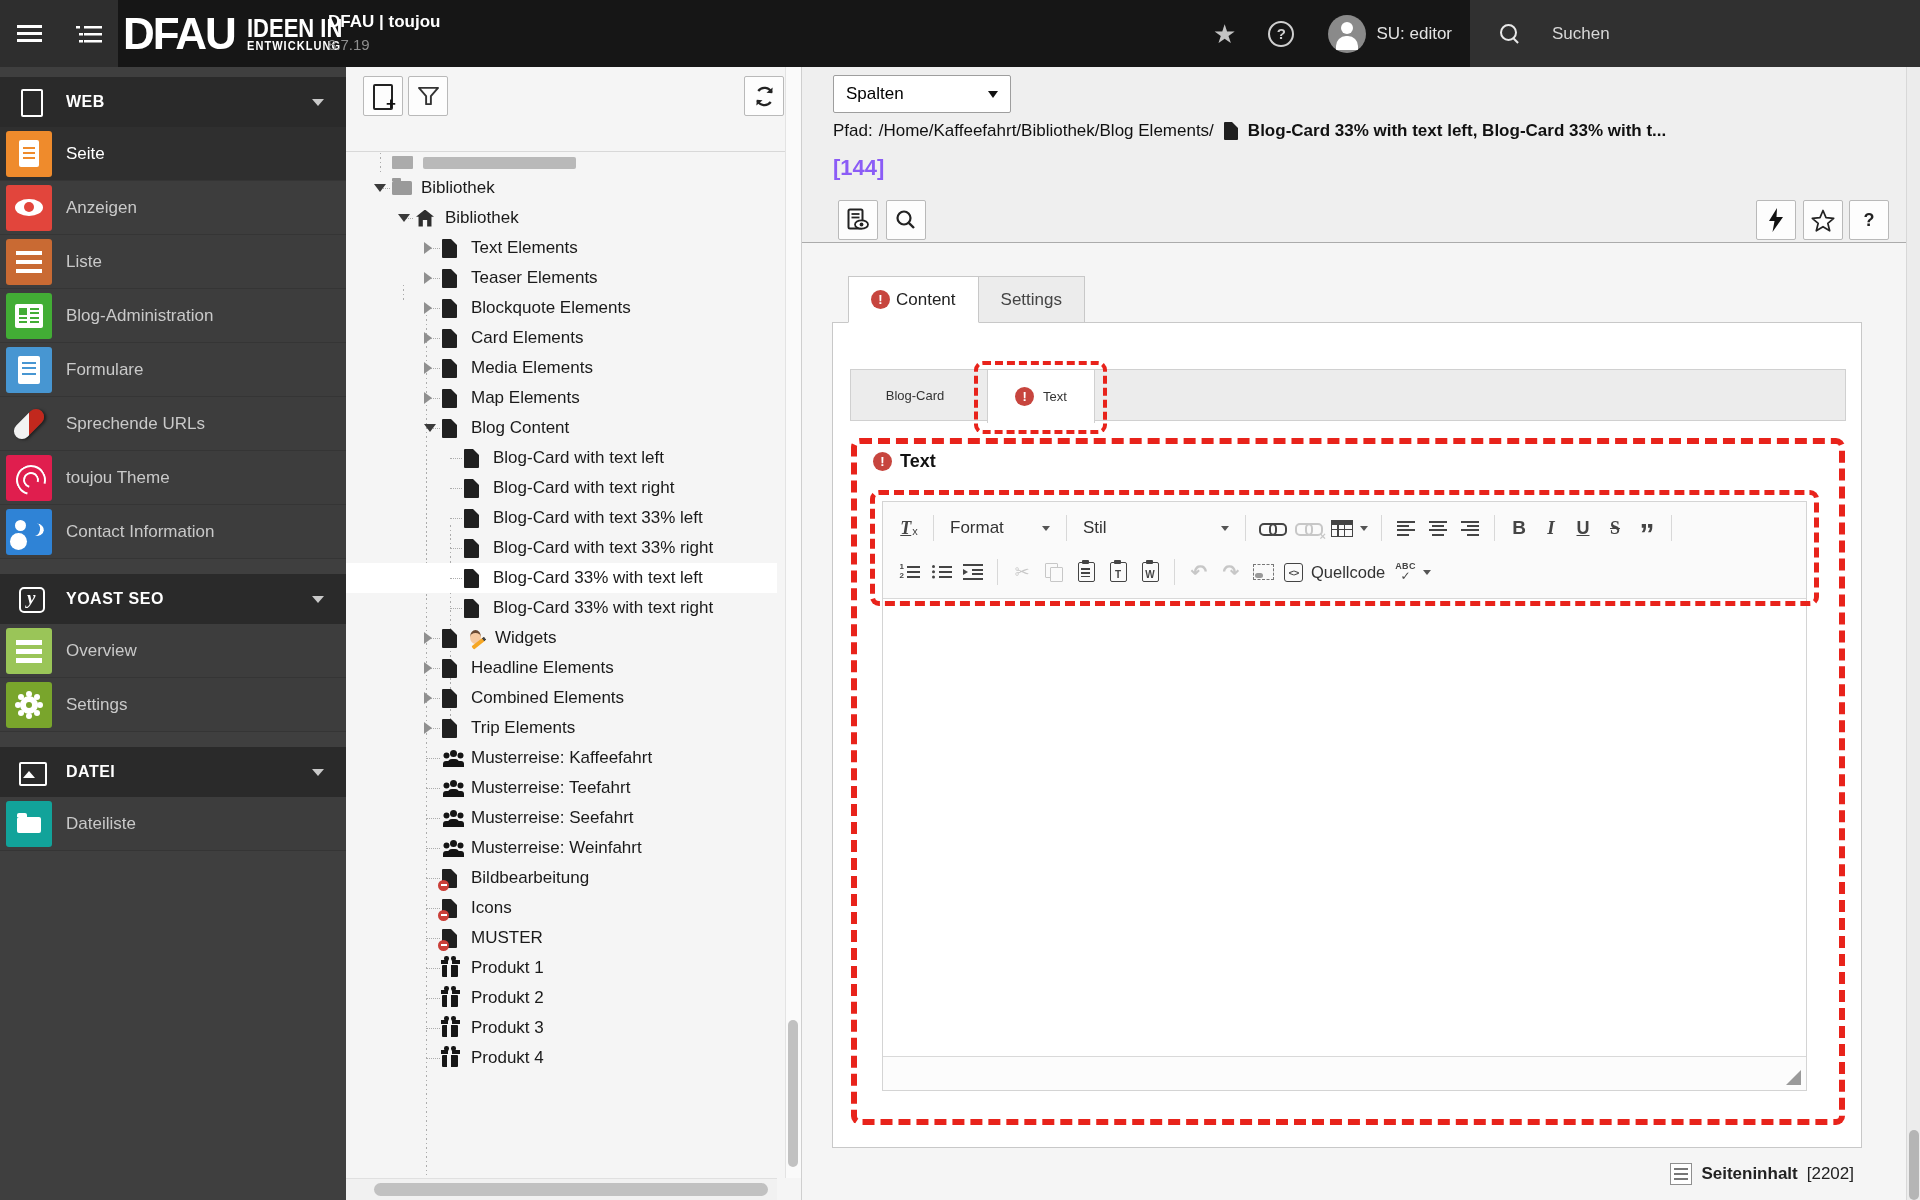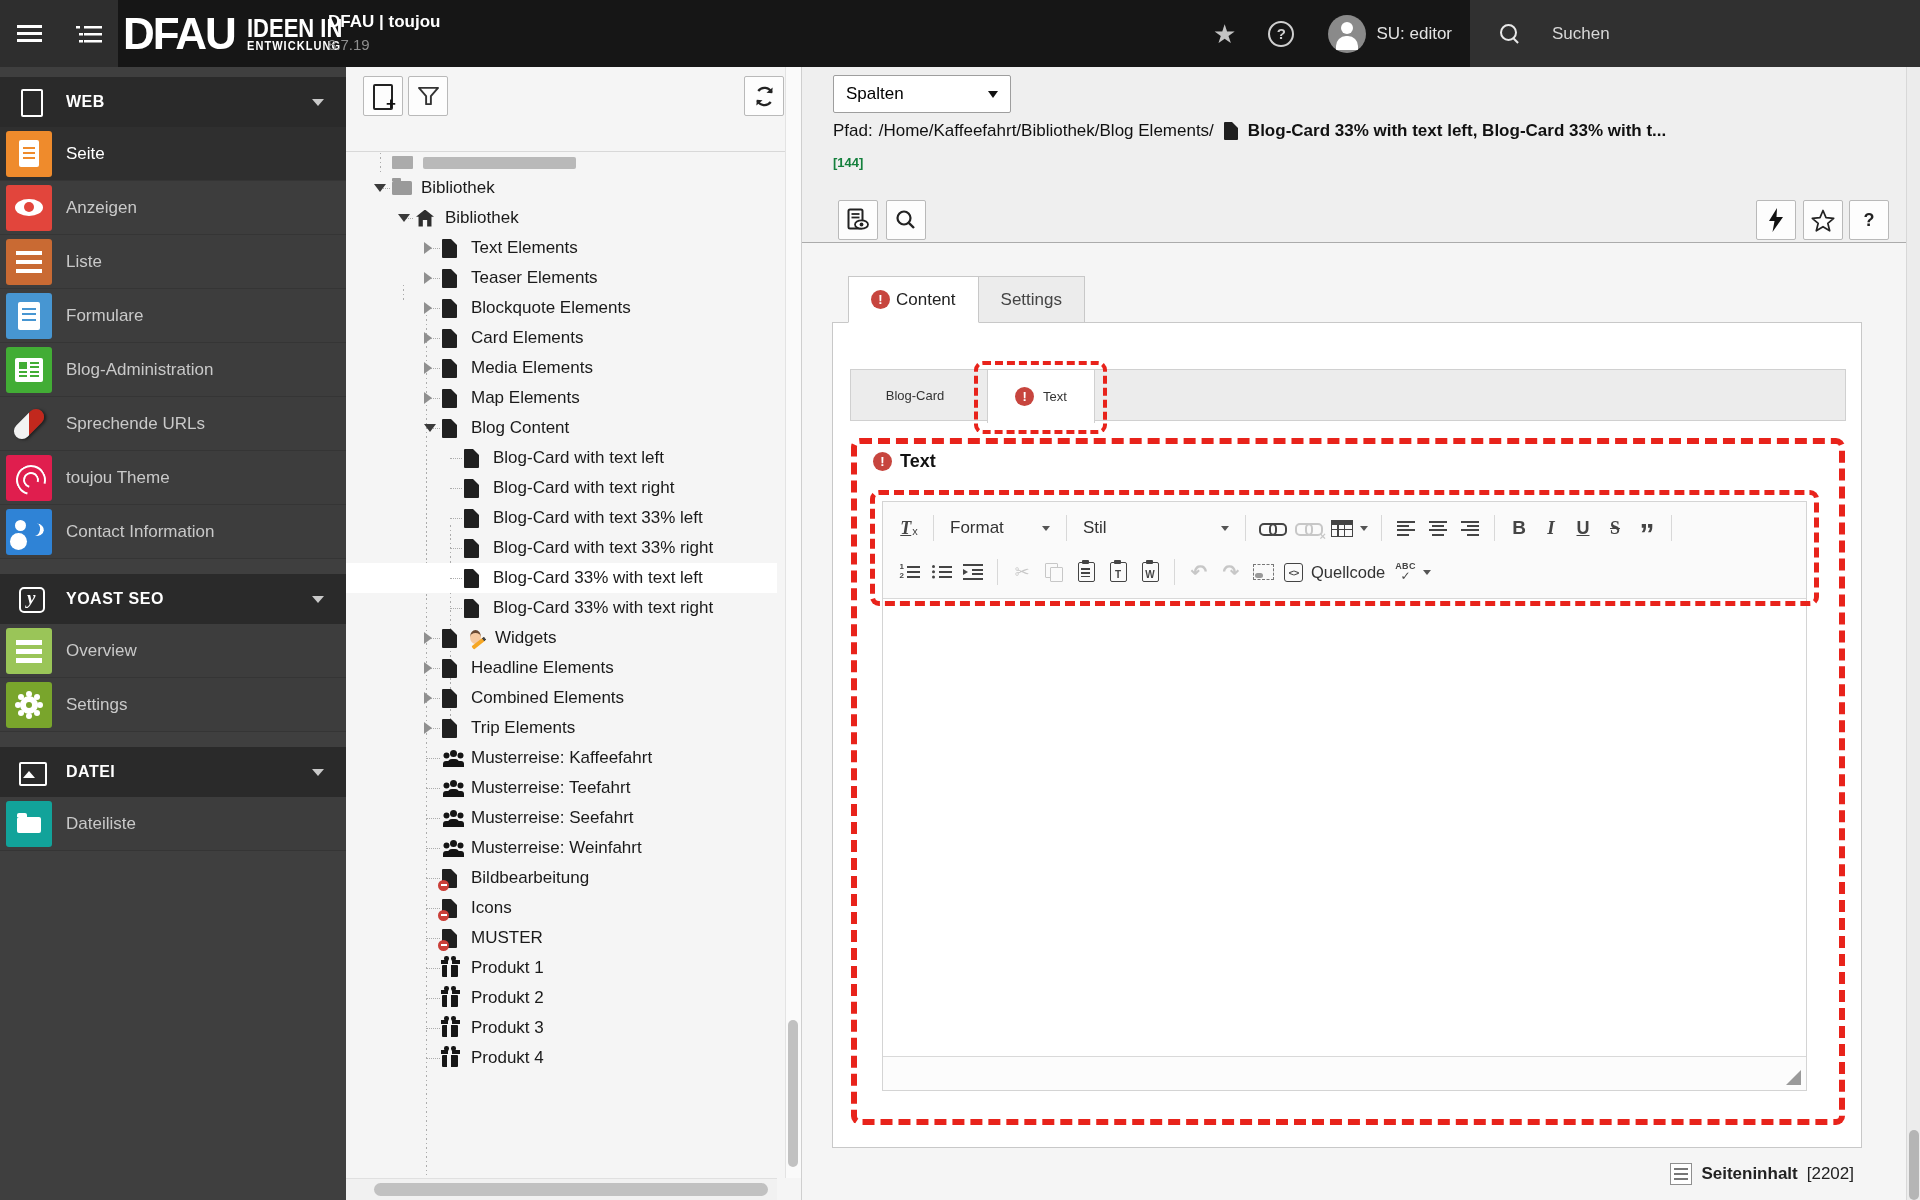--- a/index.html
+++ b/index.html
@@ -136,21 +136,21 @@
 
   
   .content { position:absolute; left:802px; top:67px; width:1118px; height:1133px; background:#f5f5f5; }
   .docheader { position:absolute; left:0; top:0; width:100%; height:176px; background:#efefef; border-bottom:1px solid #ababab; }
   .colselect { position:absolute; left:31px; top:8px; width:178px; height:38px; background:#fff; border:1px solid #9e9e9e; border-radius:2px; display:flex; align-items:center; justify-content:space-between; padding:0 12px; cursor:pointer; font-size:17px; }
   .colselect .sel-caret { border-left:5.5px solid transparent; border-right:5.5px solid transparent; border-top:7px solid #111; }
   .pathline { position:absolute; left:31px; top:52px; height:24px; display:flex; align-items:center; gap:6px; font-size:17px; color:#111; white-space:nowrap; }
   .pathline .ptitle { font-weight:bold; }
   .mini-page { width:14px; height:18px; background:#1f1f1f; border-radius:1px; position:relative; margin:0 4px; flex:none; }
   .mini-page::before { content:""; position:absolute; right:0; top:0; border:3.5px solid; border-color:#efefef #efefef transparent transparent; }
-  .recid { position:absolute; left:31px; top:88px; font-weight:bold; font-size:13px; color:#15803d; }
+  .recid { position:absolute; left:31px; top:88px; font-weight:bold; font-size:22px; color:#8b5cf6; }
   .dh-btn { position:absolute; top:133px; width:40px; height:40px; background:#fdfdfd; border:1px solid #b9b9b9; border-radius:2px; display:flex; align-items:center; justify-content:center; cursor:pointer; }
   .qmark { font-weight:bold; font-size:18px; color:#222; }
 
   .formwrap { position:absolute; left:30px; top:209px; width:1030px; height:872px; }
   .tabs { position:absolute; left:16px; top:0; height:47px; display:flex; z-index:3; }
   .tab { height:47px; padding:0 22px; display:flex; align-items:center; gap:9px; font-size:17px; cursor:pointer; }
   .tab.active { background:#fff; border:1px solid #c8c8c8; border-bottom:1px solid #fff; color:#222;gap:6px; }
   .tab.inactive { background:#ececec; border:1px solid #c8c8c8; border-left:none; color:#444; }
   .err-badge { width:19px; height:19px; border-radius:50%; background:#c7453e; color:#fff; display:flex; align-items:center; justify-content:center; flex:none; }
   .err-badge::before { content:"!"; font-weight:bold; font-size:13px; }
@@ -317,30 +317,30 @@
 
         <div class="sb-item">
           <span class="tile tile-liste"></span>
           <span class="ilabel">Liste</span>
         </div>
       </div>
 
       <div>
 
         <div class="sb-item">
+          <span class="tile tile-blogadmin"></span>
+          <span class="ilabel">Blog-Administration</span>
+        </div>
+      </div>
+
+      <div>
+
+        <div class="sb-item">
           <span class="tile tile-formulare"></span>
           <span class="ilabel">Formulare</span>
-        </div>
-      </div>
-
-      <div>
-
-        <div class="sb-item">
-          <span class="tile tile-blogadmin"></span>
-          <span class="ilabel">Blog-Administration</span>
         </div>
       </div>
 
       <div>
 
         <div class="sb-item">
           <span class="tile tile-pill"></span>
           <span class="ilabel">Sprechende URLs</span>
         </div>
       </div>

